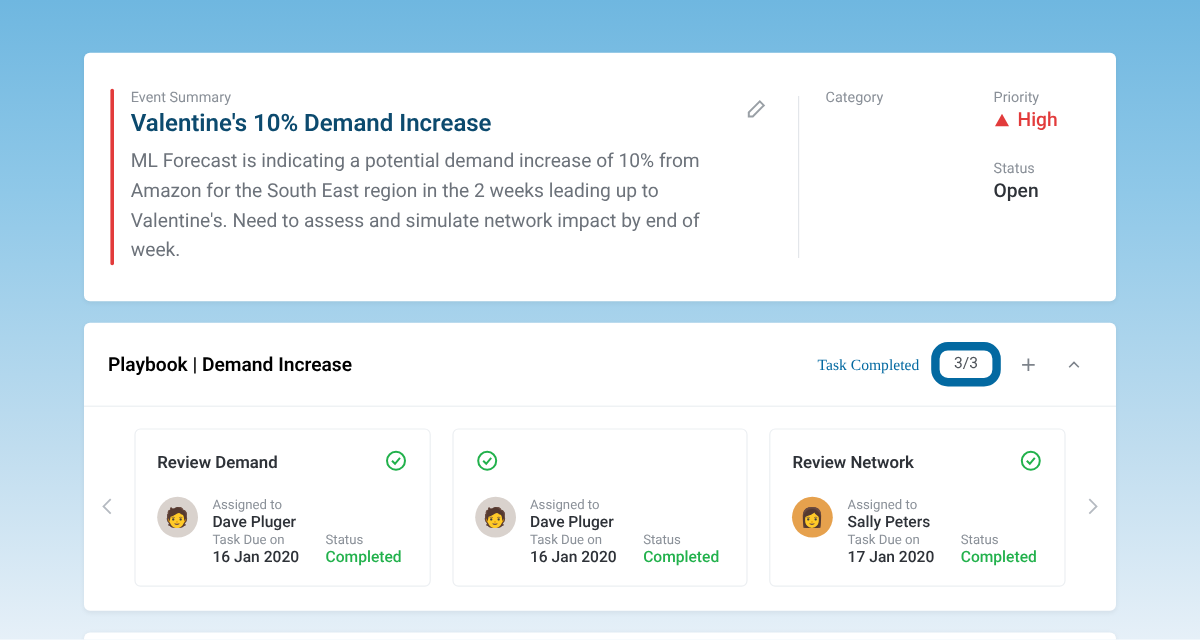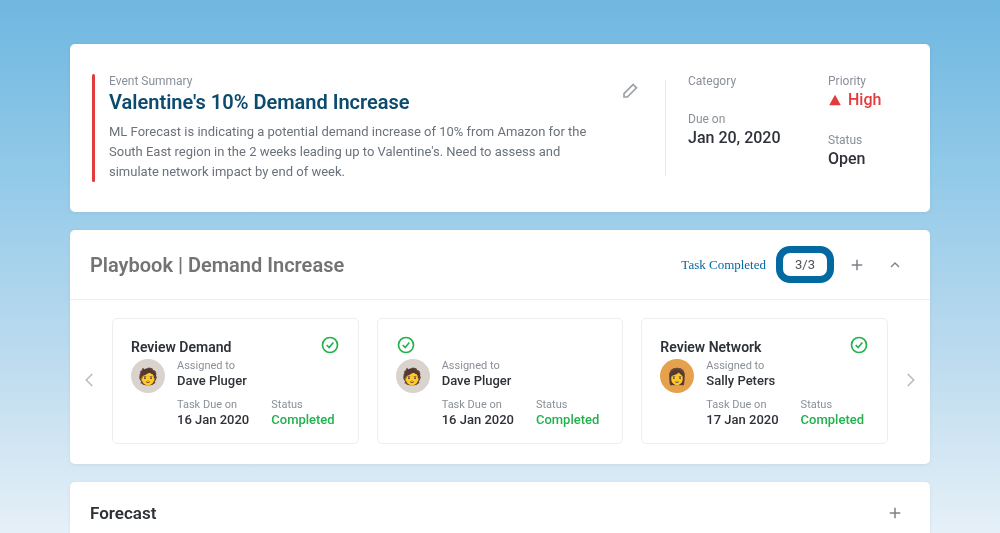--- a/index.html
+++ b/index.html
@@ -16,52 +16,52 @@
     box-shadow: 0 1px 4px rgba(0,0,0,.06);
     margin-bottom: 18px;
   }
 
   
   .summary { padding: 30px 22px; display: flex; align-items: stretch; }
   .accent  { width: 3px; background: #e23b3b; border-radius: 2px; margin-right: 14px; }
   .sum-main{ flex: 1; padding-right: 10px; }
   .label   { font-size: 12px; color: #8a9098; }
   .sum-title{ font-size: 20px; font-weight: 600; color: #0c4a6e; margin: 2px 0 8px; }
-  .sum-desc { font-size: 13px; color: #6c727a; line-height: 1.55; max-width: 520px; }
+  .sum-desc { font-size: 16px; color: #6c727a; line-height: 1.55; max-width: 520px; }
   .edit { color:#9aa0a6; cursor:pointer; padding:4px; align-self:flex-start; margin-top:4px; }
   .vdiv{ width:1px; background:#e3e6ea; margin: 6px 22px; }
   .kv-col{ display:flex; flex-direction:column; gap:24px; min-width:130px; }
   .kv-val{ font-size:16px; color:#2e3238; font-weight:500; margin-top:2px; }
   .prio  { display:flex; align-items:center; gap:6px; color:#e23b3b; font-weight:500;}
   .prio svg{ display:block;}
 
   
   .pb-head{ display:flex; align-items:center; padding:16px 20px; border-bottom:1px solid #eceff2;}
-  .pb-title{ font-size:20px; font-weight:600; color:#737373; flex:1;}
+  .pb-title{ font-size:16px; font-weight:600; color:#000000; flex:1;}
   .pb-tc{ font-size:13px; color:#0369a1; margin-right:10px;font-family:Liberation Serif, serif;}
   .pill{ font-size:13px; color:#4e5359; border:7px solid #0369a1; border-radius:14px; padding:4px 12px;}
   .iconbtn{ width:30px; height:30px; display:flex; align-items:center; justify-content:center;
             color:#7d838b; cursor:pointer; margin-left:8px; }
   .iconbtn svg{ display:block;}
 
   .pb-body{ position:relative; padding:18px 42px 20px; display:flex; gap:18px; }
   .nav{ position:absolute; top:50%; transform:translateY(-50%); color:#b5bac1; cursor:pointer;
         width:24px; height:50px; display:flex; align-items:center; justify-content:center;}
   .nav.l{ left:8px;} .nav.r{ right:8px;}
 
   .task{ flex:1; border:1px solid #eceff2; border-radius:5px; padding:16px 18px; }
-  .task-head{ display:flex; justify-content:space-between; align-items:center; margin-bottom:0;}
+  .task-head{ display:flex; justify-content:space-between; align-items:center; margin-bottom:16px;}
   .task-title{ font-size:14px; font-weight:600; color:#2e3238;}
   .chk{ color:#22b14c; }
 
   .task-body{ display:flex; gap:12px; }
   .avatar{ width:34px; height:34px; border-radius:50%; flex-shrink:0;
            display:flex; align-items:center; justify-content:center;
            font-size:16px; color:#fff; }
-  .task-info{ display:flex; flex-direction:column; gap:10px; flex:1;}
+  .task-info{ display:flex; flex-direction:column; flex:1;}
   .mini-lbl{ font-size:11px; color:#8a9098;}
   .mini-val{ font-size:13px; color:#2e3238; font-weight:500; margin-top:1px;}
   .row2{ display:flex; gap:22px;}
   .green{ color:#22b14c; font-weight:500;}
 
   
   .scenario{ padding:16px 20px; display:flex; align-items:center;}
   .sc-title{ font-size:17px; font-weight:600; color:#2e3238; flex:1;}
 </style>
 </head>
@@ -78,24 +78,20 @@
     <span>
       <svg width="20" height="20" viewBox="0 0 24 24" fill="none" stroke="currentColor" stroke-width="2">
         <path d="M17 3l4 4-11 11H6v-4L17 3z"></path>
       </svg>
     </span>
   </div>
   <div class="vdiv"></div>
   <div class="kv-col">
     <div>
       <div class="label">Category</div>
-    </div>
-    <div>
-      <div class="label">Due on</div>
-      <div class="kv-val">Jan 20, 2020</div>
     </div>
   </div>
   <div class="kv-col" style="min-width:80px;margin-left:10px">
     <div>
       <div class="label">Priority</div>
       <div class="kv-val prio">
         <span>
           <svg width="14" height="14" viewBox="0 0 24 24" fill="#e23b3b">
               <path d="M12 3l10 18H2L12 3z"></path>
             </svg>

